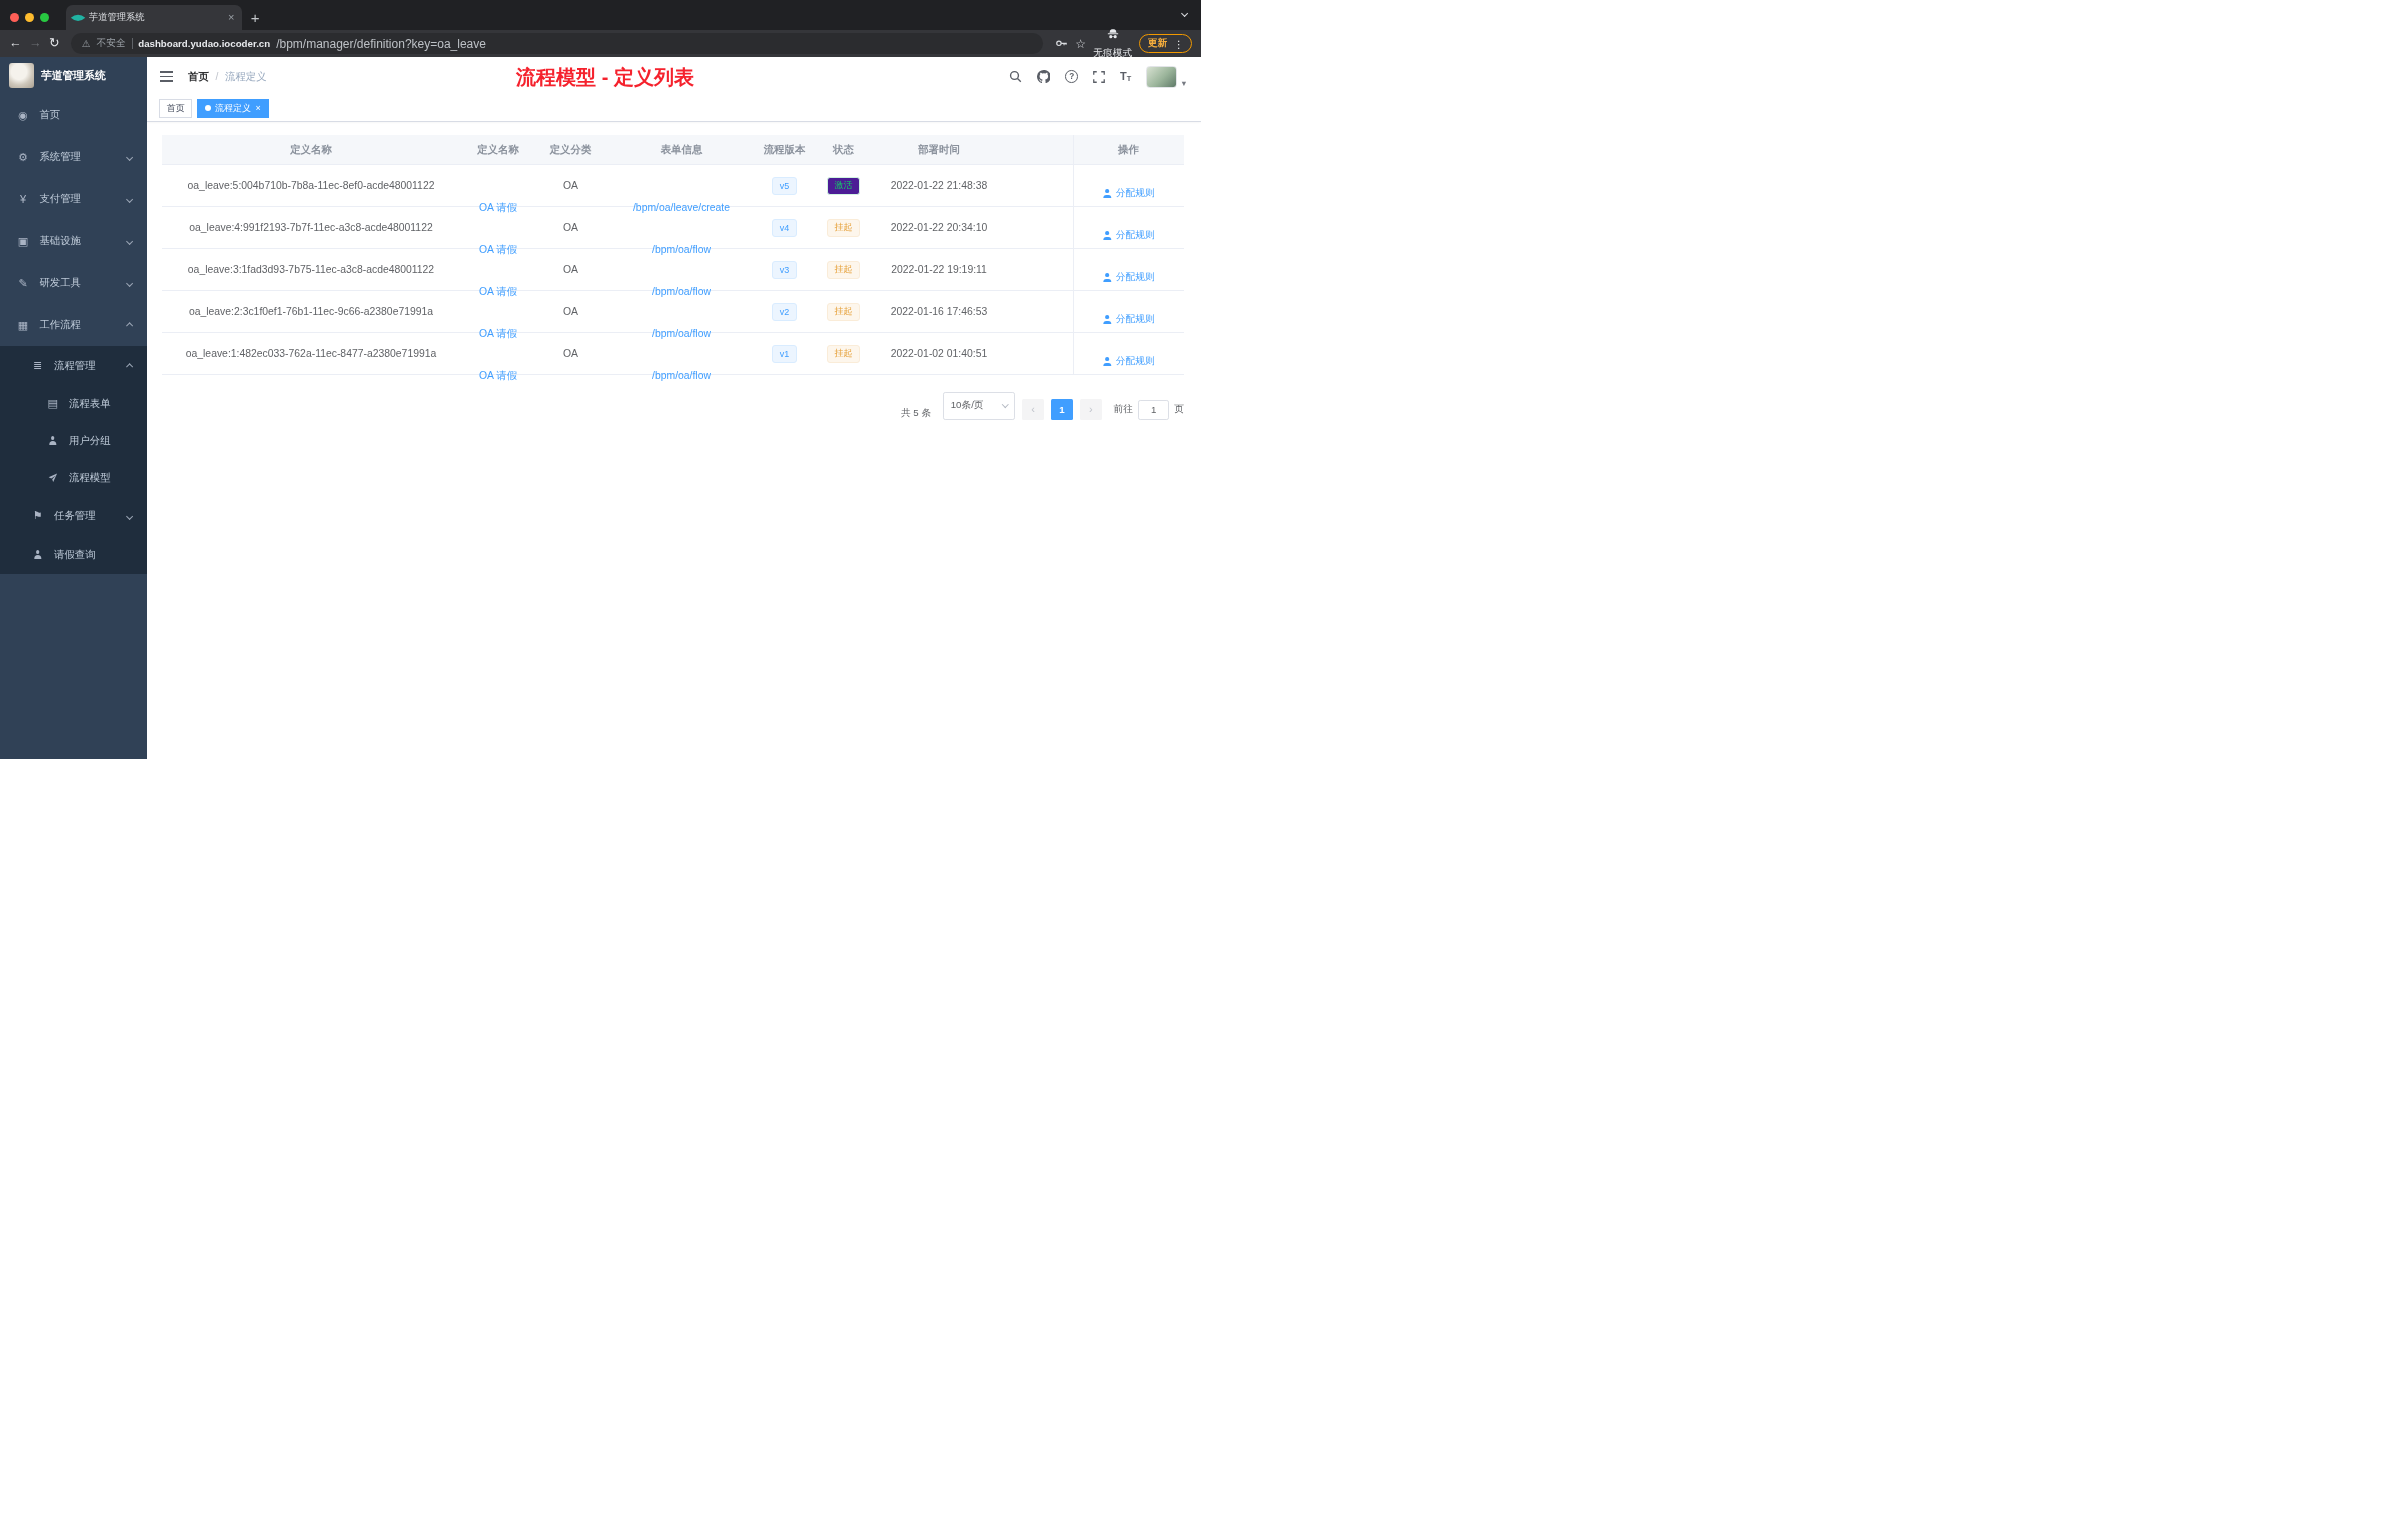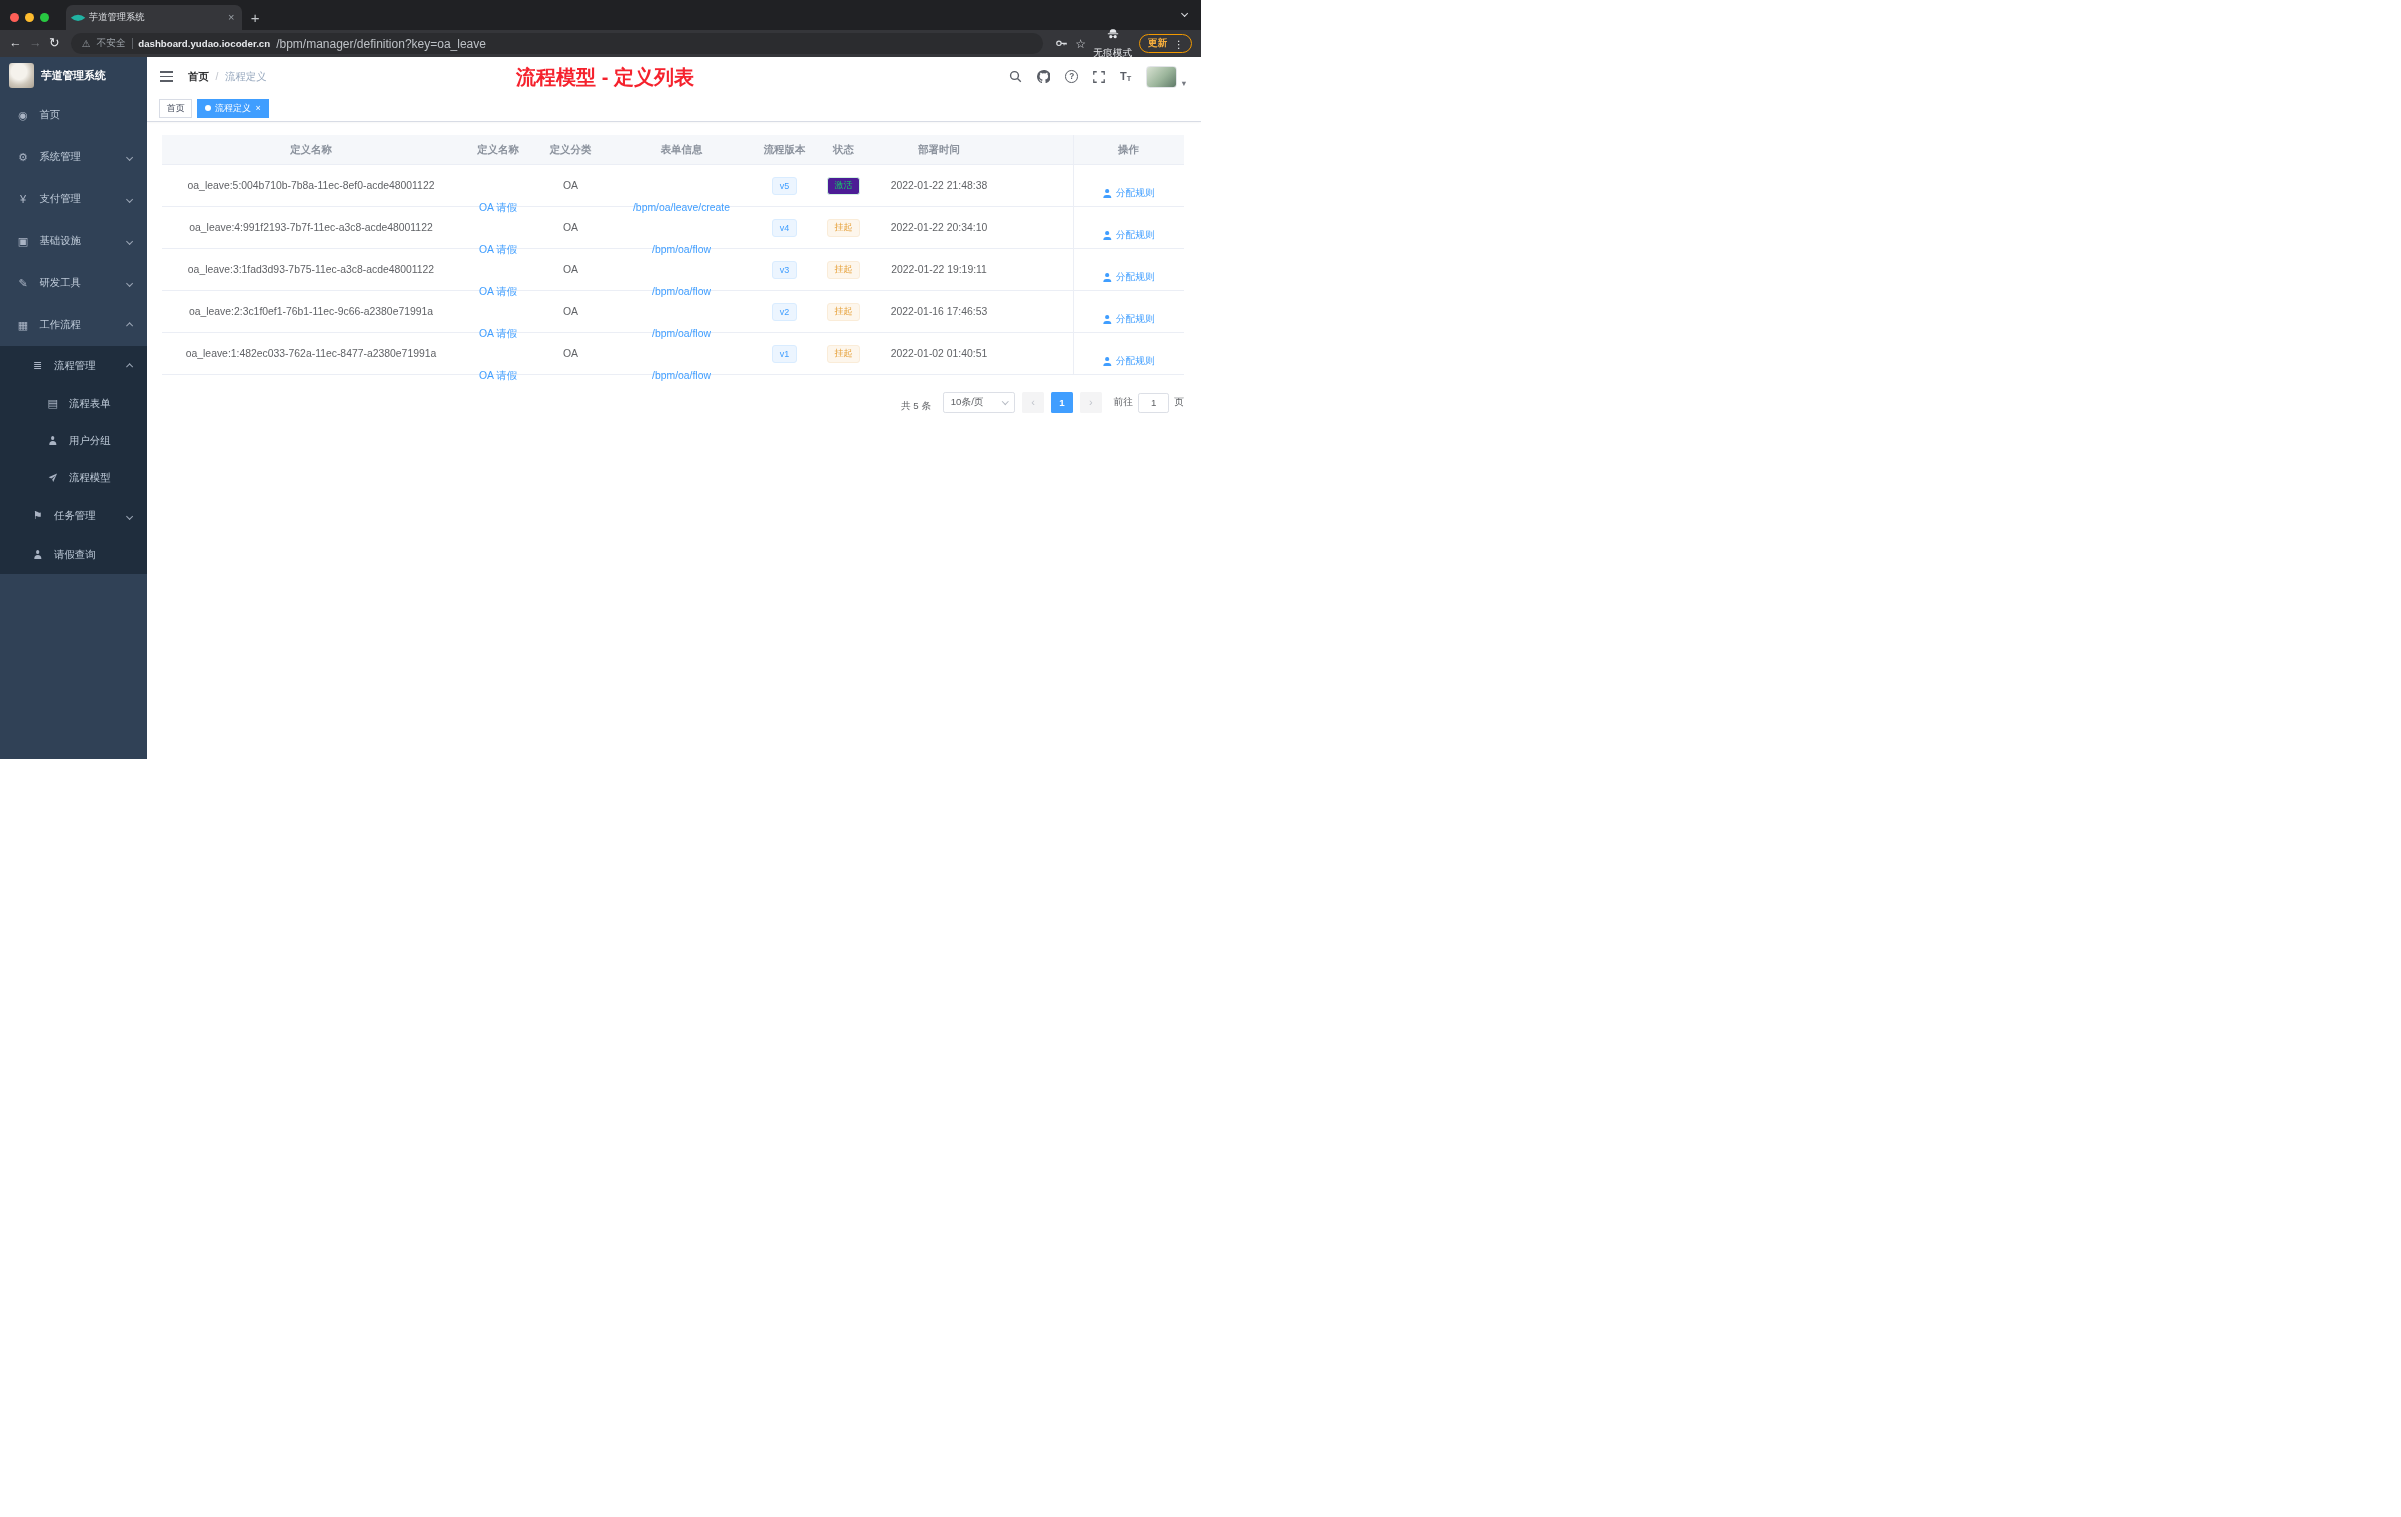--- a/index.html
+++ b/index.html
@@ -92,21 +92,21 @@
   a.blue { color:#409eff; text-decoration:none; cursor:pointer;margin-top:44px; }
   .minitag { height:18px; display:inline-flex; align-items:center; padding:0 6.7px; border-radius:3px; font-size:9px; border:0.7px solid transparent; }
   .tag-ver { background:#ecf5ff; border-color:#d9ecff; color:#409eff; }
   .tag-success { background:#4c1d95; border-color:#d0f5e0; color:#13ce66; }
   .tag-warning { background:#fdf6ec; border-color:#faecd8; color:#e6a23c; }
   .op-link { color:#409eff; font-size:9.7px; display:inline-flex; align-items:center; gap:3.7px; cursor:pointer;margin-top:16px; }
 
   
   .pager { width:1022px; display:flex; align-items:flex-end; justify-content:flex-end; gap:7.4px; margin-top:16.3px; font-size:9.7px; color:#606266; }
   .pg-total { margin-right:4.5px; }
-  .pg-select { width:72px; height:21px; border:0.7px solid #dcdfe6; border-radius:2.2px; display:flex; align-items:center; justify-content:space-between; padding:0 6.7px; color:#606266; background:#fff; }
+  .pg-select { width:72px; height:28px; border:0.7px solid #dcdfe6; border-radius:2.2px; display:flex; align-items:center; justify-content:space-between; padding:0 6.7px; color:#606266; background:#fff; }
   .pg-select .chevron { width:4.5px; height:4.5px; color:#b4b9c2; margin-top:-2.2px; }
   .pg-btn { min-width:21.5px; height:21px; background:#f4f4f5; border-radius:1.5px; display:flex; align-items:center; justify-content:center; color:#c0c4cc; font-size:11px; }
   .pg-cur { min-width:21.5px; height:21px; background:#409eff; border-radius:1.5px; display:flex; align-items:center; justify-content:center; color:#fff; font-weight:700; }
   .pg-goto { display:flex; align-items:center; gap:5.2px; margin-left:4.5px; }
   .pg-input { width:31px; height:20px; border:0.7px solid #dcdfe6; border-radius:2.2px; text-align:center; color:#606266; font-size:9.7px; font-family:inherit; }
 </style>
 </head>
 <body>
 
 <div class="screen">

